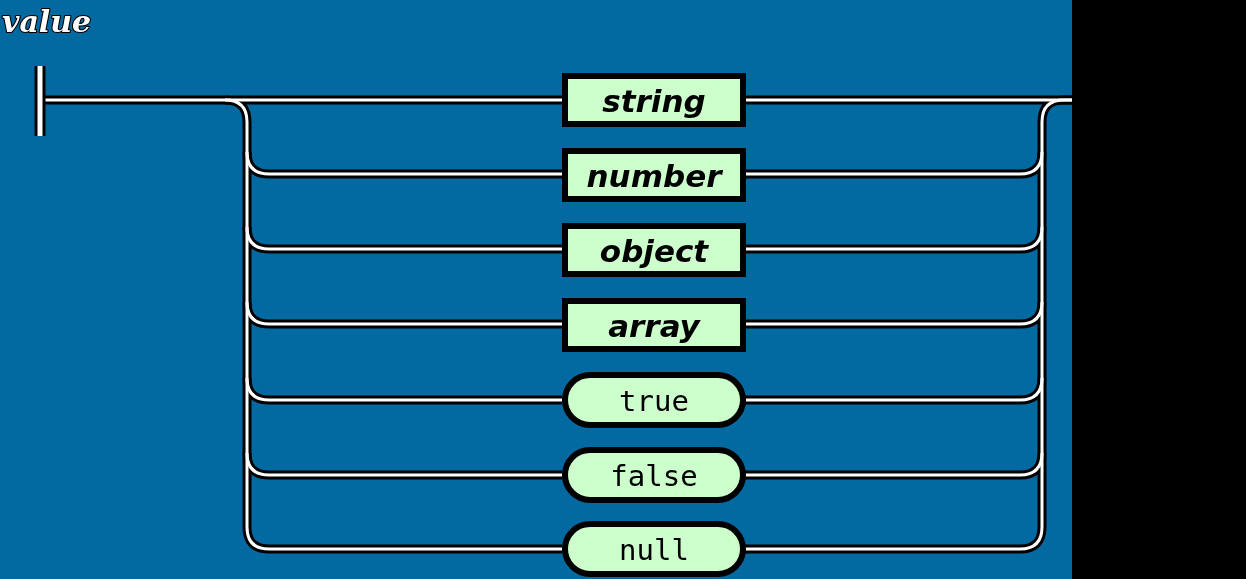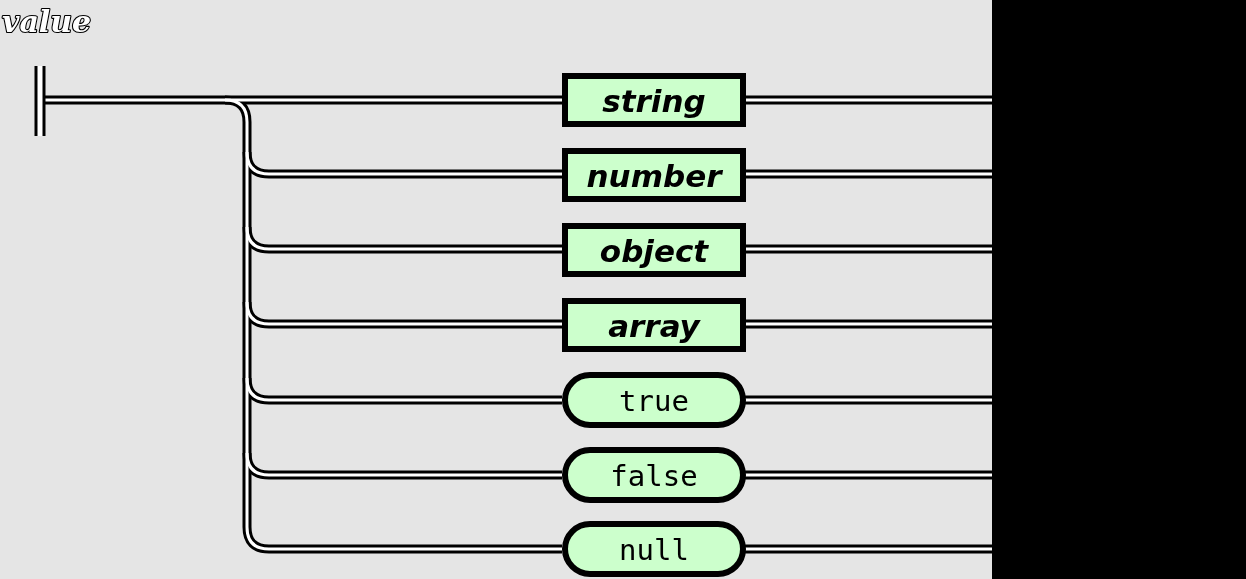--- a/index.html
+++ b/index.html
@@ -2,23 +2,23 @@
 <html><head>
 <meta charset="utf-8">
 <style>
   html, body {
     margin: 0;
     padding: 0;
     background: #000000;
   }
   #canvas {
     position: relative;
-    width: 992px;
+    width: 1072px;
     height: 579px;
-    background: #e5e5e5;
+    background: #0369a1;
     overflow: hidden;
     font-family: "DejaVu Sans", sans-serif;
     text-decoration: underline;
   }
   #rr-svg {
     position: absolute;
     left: 0;
     top: 0;
     width: 1246px;
     height: 579px;

